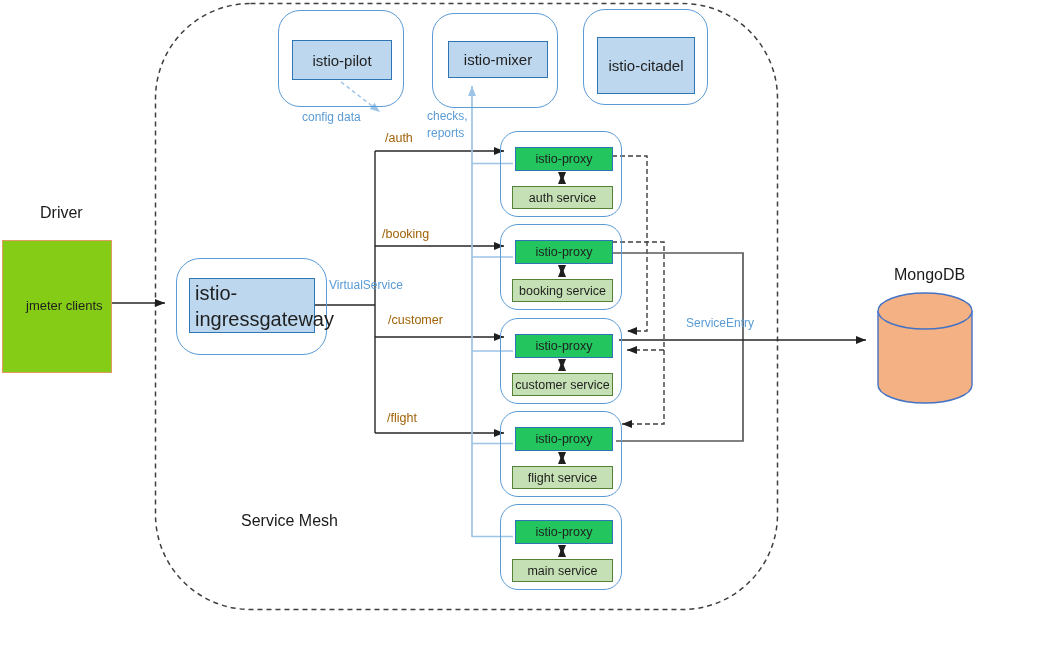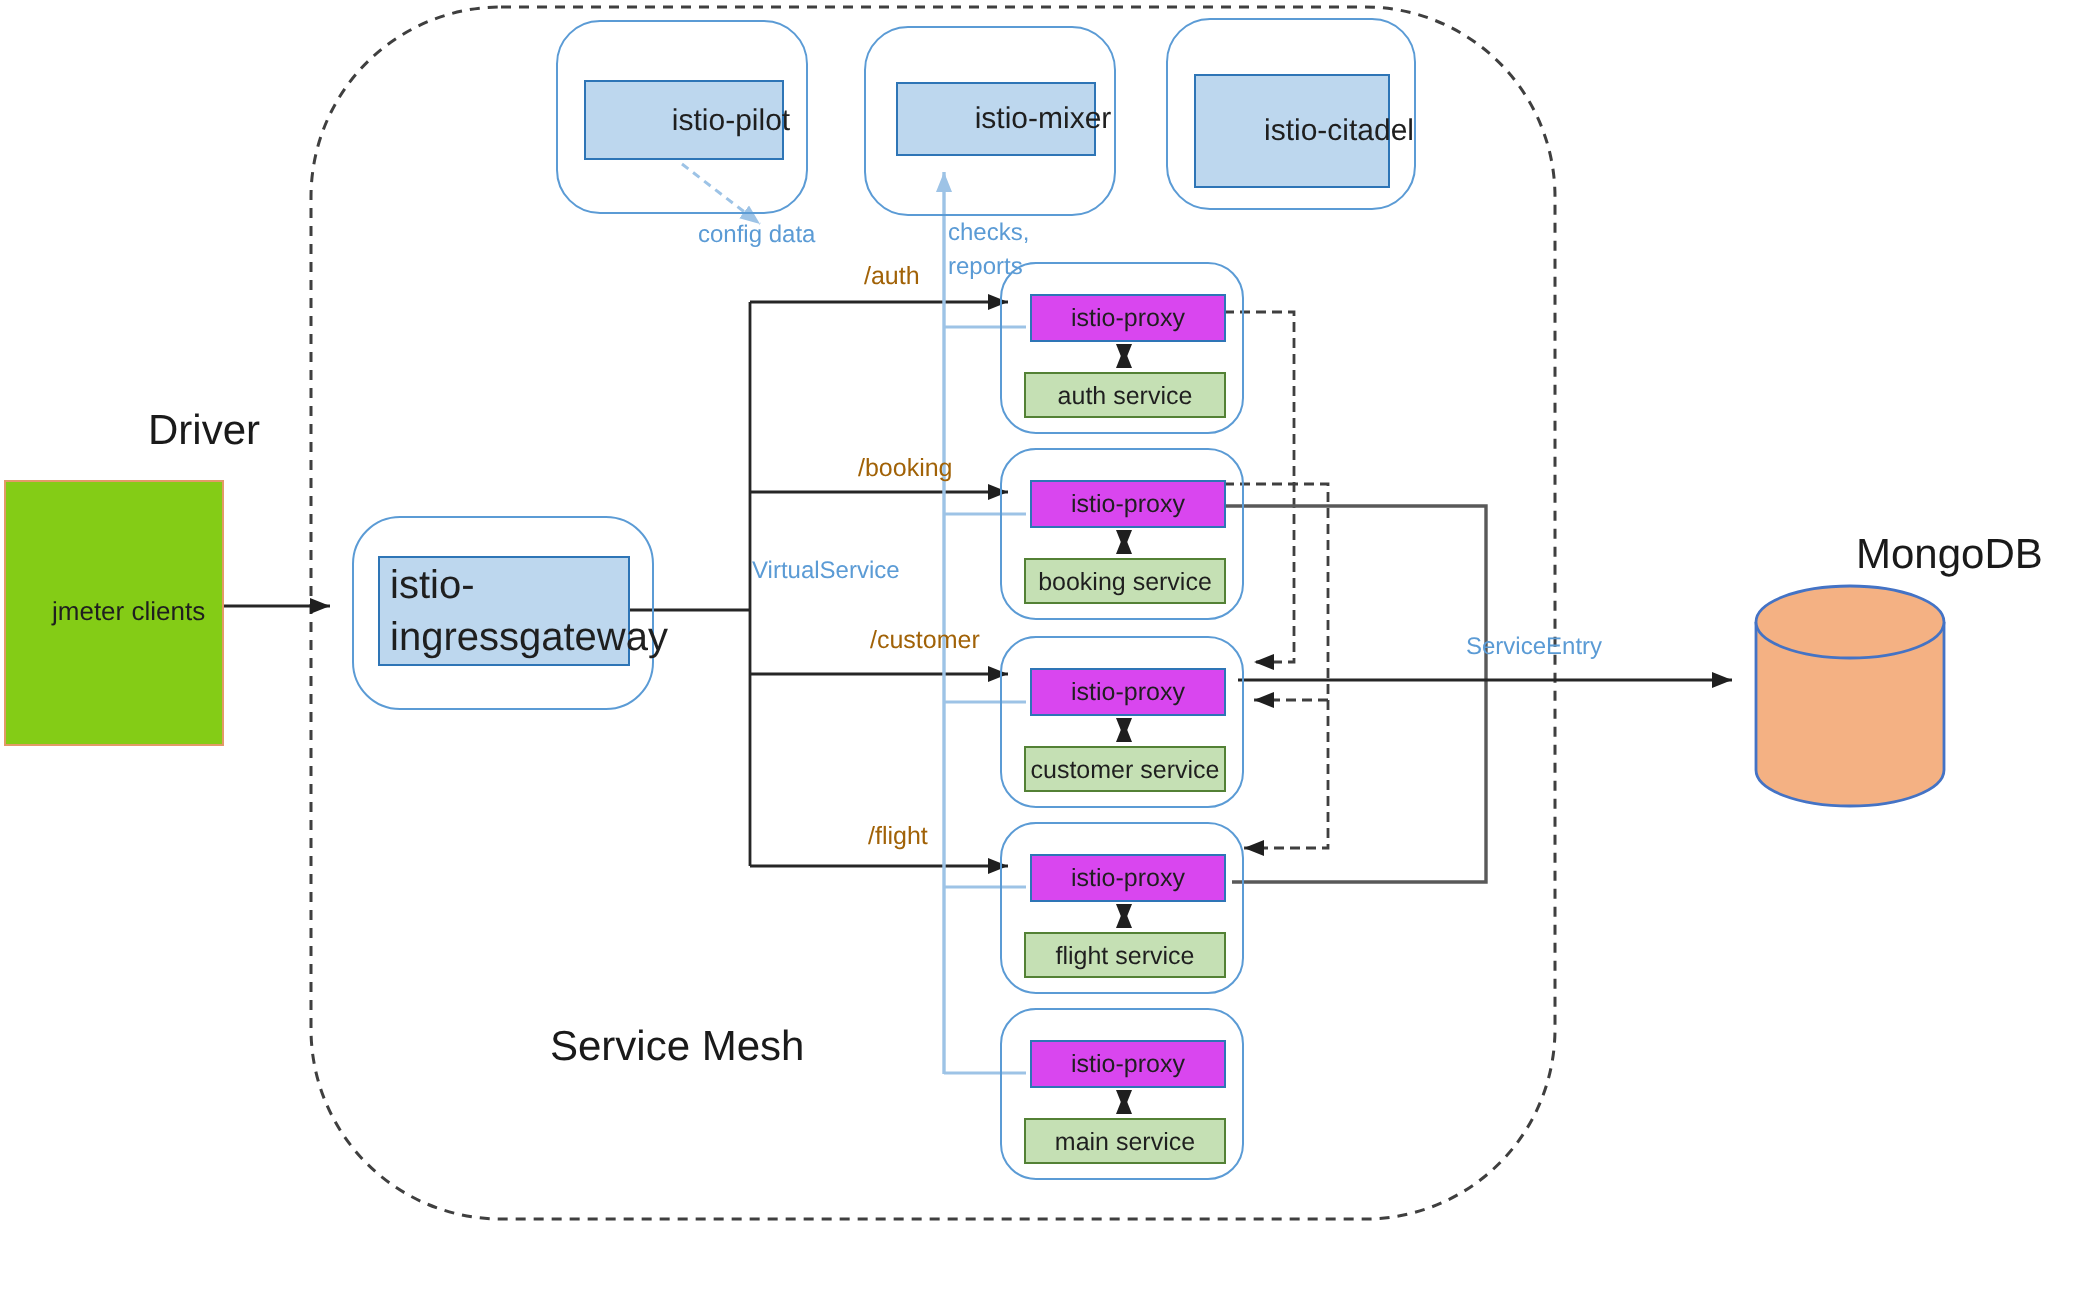--- a/index.html
+++ b/index.html
@@ -1,24 +1,24 @@
 <!DOCTYPE html>
 <html><head>
 <meta charset="utf-8">
 <style>
   html,body{margin:0;padding:0;background:#ffffff;}
   .stage{
     position:relative;width:1040px;height:652px;background:#ffffff;overflow:hidden;
     font-family:"Liberation Sans", sans-serif;color:#1f1f1f;
   }
-  .abs{position:absolute;padding-left:47px;}
+  .abs{position:absolute;}
   svg.layer{position:absolute;left:0;top:0;width:1040px;height:652px;pointer-events:none;}
 
   
-  .h-lbl{font-size:21px;color:#1a1a1a;white-space:nowrap;}
+  .h-lbl{font-size:16px;color:#1a1a1a;white-space:nowrap;margin-left:13px;}
   .route-lbl{font-size:12.5px;color:#a16207;white-space:nowrap;}
   .blue-lbl{font-size:12px;color:#5B9BD5;white-space:nowrap;}
   .pre{white-space:pre-line;line-height:1.45;}
 
   .driver-title{left:27px;top:204px;}
   .mesh-title{left:228px;top:512px;}
   .mongo-title{left:881px;top:266px;}
   .vs-lbl{left:329px;top:278px;}
   .se-lbl{left:668px;top:316px;margin-left:18px;}
   .config-lbl{left:302px;top:110px;}
@@ -53,21 +53,21 @@
   .mixer-container{left:432px;top:13px;width:126px;height:95px;}
   .mixer-box{left:448px;top:41px;width:100px;height:37px;}
   .citadel-container{left:583px;top:9px;width:125px;height:96px;}
   .citadel-box{left:597px;top:37px;width:98px;height:57px;}
 
   
   .pod{left:500px;width:122px;height:86px;border:1.2px solid #5B9BD5;border-radius:18px;
        box-sizing:border-box;background:transparent;position:absolute;}
   .pod-0{top:131px;} .pod-1{top:224px;} .pod-2{top:318px;} .pod-3{top:411px;} .pod-4{top:504px;}
   .proxy-box{
-    position:absolute;left:14px;top:15px;width:98px;height:24px;background:#d946ef;
+    position:absolute;left:14px;top:15px;width:98px;height:24px;background:#22c55e;
     border:1.2px solid #2E75B6;box-sizing:border-box;display:flex;align-items:center;
     justify-content:center;font-size:12.5px;white-space:nowrap;
   }
   .svc-box{
     position:absolute;left:11px;top:54px;width:101px;height:23px;background:#C5E0B4;
     border:1.2px solid #538135;box-sizing:border-box;display:flex;align-items:center;
     justify-content:center;font-size:12.5px;white-space:nowrap;
   }
 </style>
 </head>

